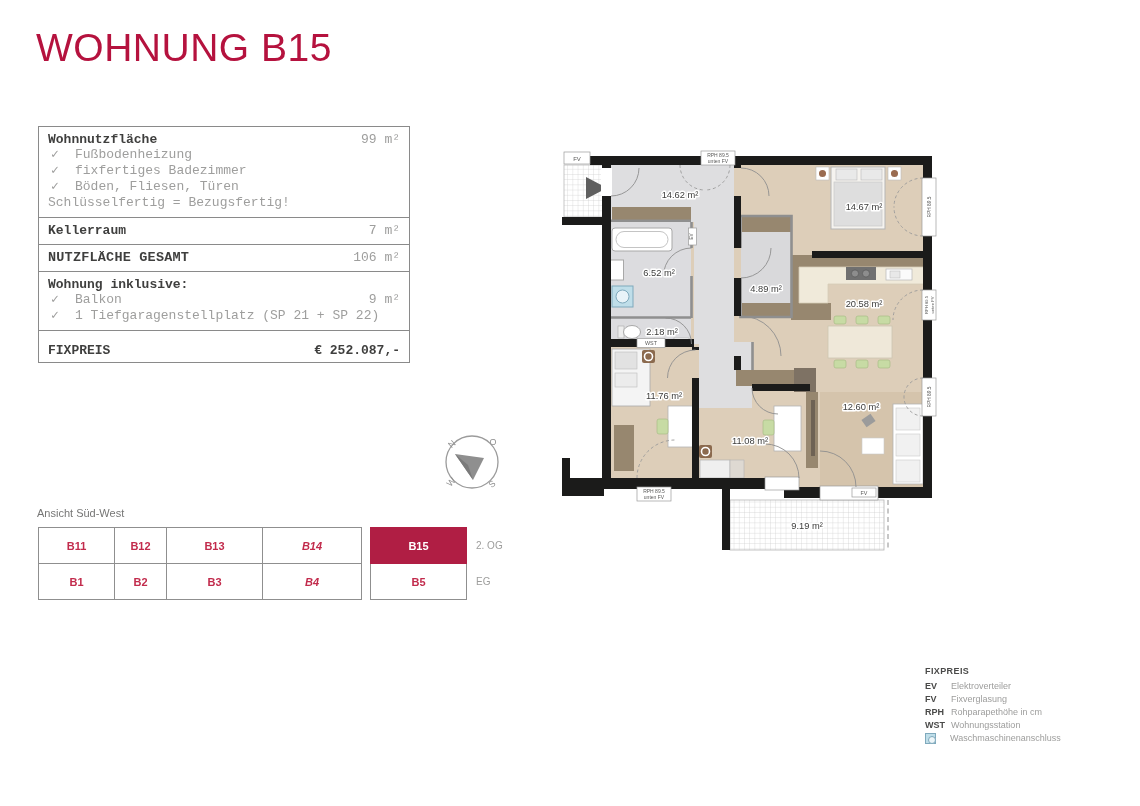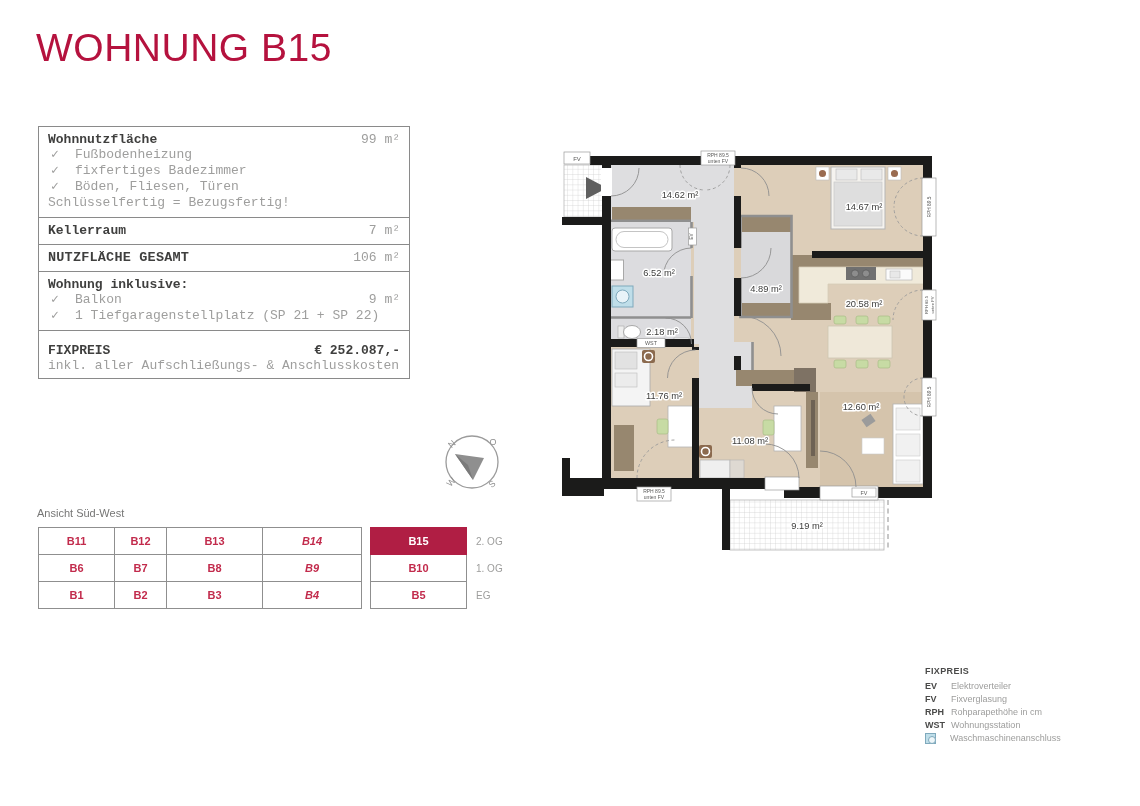--- a/index.html
+++ b/index.html
@@ -19,21 +19,21 @@
   .chk{display:flex;color:#9e9e9d;line-height:16px;}
   .chk .tick{width:24px;padding-left:3px;}
   .chk .ctext{flex:1;}
   .chk .cval{color:#9e9e9d;}
   .note{color:#9e9e9d;line-height:16px;}
   .fixrow{padding-top:12px;padding-bottom:4px;}
   .fixrow .hval{color:#3f3f3e;font-weight:bold;}
   
   .ansicht{position:absolute;left:37px;top:507px;font-size:11px;color:#767675;}
   .ugrid{position:absolute;left:38px;top:527px;}
-  .urow{display:flex;height:28px;margin-top:-1px;}
+  .urow{display:flex;height:37px;margin-top:-1px;}
   .urow:first-child{margin-top:0;}
   .ucell{border:1px solid #8f8f8f;margin-left:-1px;display:flex;align-items:center;
          justify-content:center;font-size:11px;font-weight:bold;color:#C22B4C;
          background:#fff;box-sizing:border-box;cursor:pointer;}
   .ucell:first-child{margin-left:0;}
   .c1{width:77px;}.c2{width:53px;}.c3{width:97px;}.c4{width:100px;font-style:italic;}.c5{width:97px;margin-left:8px;}
   .ucell.sel{background:#B01E44;color:#fff;border-color:#B01E44;z-index:2;}
   .uf{width:46px;display:flex;align-items:center;padding-left:9px;font-size:10px;
       color:#9d9d9c;}
   
@@ -111,21 +111,20 @@
         <span class="tick">✓</span>
         <span class="ctext">1 Tiefgaragenstellplatz (SP 21 + SP 22)</span>
       </div>
     </div>
 
     <div class="irow fixrow">
       <div class="hline">
         <span class="hlabel">FIXPREIS</span>
         <span class="hval">€ 252.087,-</span>
       </div>
-      <div class="note">inkl. aller Aufschließungs- &amp; Anschlusskosten</div>
     </div>
   </div>
 
   <div class="planwrap">
   <svg width="380" height="404" viewBox="0 0 380 404">
     <defs>
       <pattern id="gp" width="5.2" height="5.2" patternUnits="userSpaceOnUse">
         <path d="M5.2 0H0V5.2" fill="none" stroke="#cdcdcd" stroke-width="0.7"></path>
       </pattern>
     </defs>
@@ -359,28 +358,20 @@
   <div class="ugrid">
     <div class="urow">
       <div class="ucell c1">B11</div>
       <div class="ucell c2">B12</div>
       <div class="ucell c3">B13</div>
       <div class="ucell c4">B14</div>
       <div class="ucell c5 sel">B15</div>
       <div class="uf">2. OG</div>
     </div>
     <div class="urow">
-      <div class="ucell c1">B6</div>
-      <div class="ucell c2">B7</div>
-      <div class="ucell c3">B8</div>
-      <div class="ucell c4">B9</div>
-      <div class="ucell c5">B10</div>
-      <div class="uf">1. OG</div>
-    </div>
-    <div class="urow">
       <div class="ucell c1">B1</div>
       <div class="ucell c2">B2</div>
       <div class="ucell c3">B3</div>
       <div class="ucell c4">B4</div>
       <div class="ucell c5">B5</div>
       <div class="uf">EG</div>
     </div>
   </div>
 
   <div class="legend">

